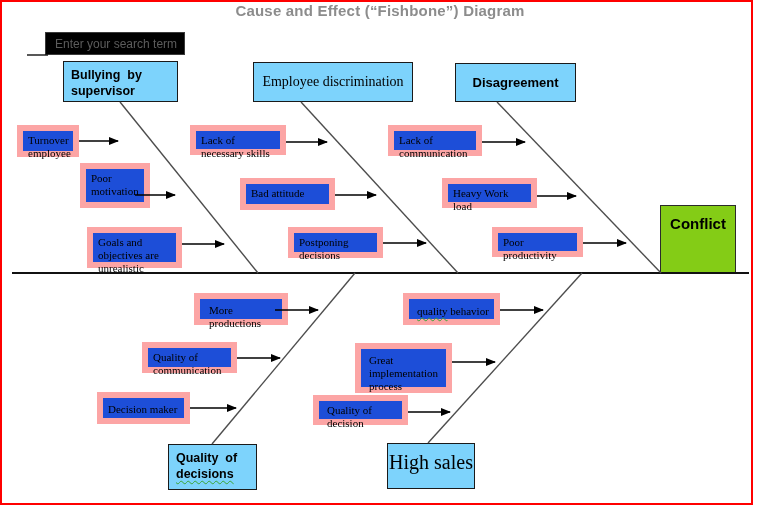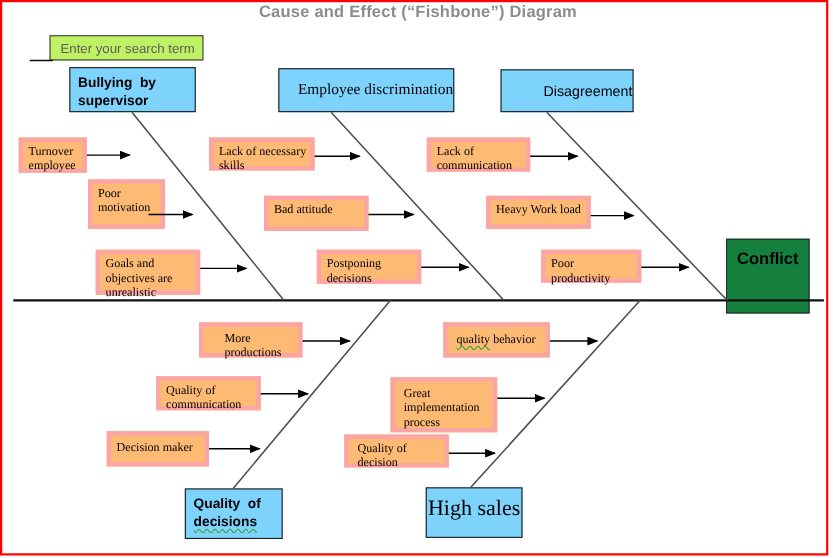--- a/index.html
+++ b/index.html
@@ -10,40 +10,40 @@
   .frame{
     position:absolute;left:0;top:0;width:749px;height:501px;
     border:2px solid #ff0000;pointer-events:none;
   }
   .title{
     position:absolute;left:0;top:2px;width:760px;text-align:center;
     font-size:15px;font-weight:bold;color:#8c8c8c;letter-spacing:.2px;
   }
   .search{
     position:absolute;left:45px;top:32px;width:140px;height:23px;
-    border:1px solid #3a3a3a;background:#bef264;box-sizing:border-box;
+    border:1px solid #3a3a3a;background:#000000;box-sizing:border-box;
     font-family:"Liberation Sans",sans-serif;font-size:12px;color:#5c5c5c;
     padding:0 0 0 9px;outline:none;
   }
   .box{position:absolute;box-sizing:border-box;z-index:1;}
   .cause{
-    background:#fdba74;border:4px solid #fca5a5;
+    background:#1d4ed8;border:6px solid #fca5a5;
     font-family:"Liberation Serif",serif;font-size:11px;line-height:13px;color:#000;
     padding:3px 3px 0 5px;
   }
   .cause .t, .cat .t{white-space:pre-wrap;}
   .cat{
     background:#7dd3fc;border:1px solid #1a1a1a;color:#000;
   }
   .cat-bold{font-weight:bold;font-size:12.5px;line-height:16px;padding:5px 2px 0 7px;}
   .cat-serif{font-family:"Liberation Serif",serif;font-size:14px;}
-  .center-flex{display:flex;align-items:center;justify-content:flex-end;text-align:center;}
+  .center-flex{display:flex;align-items:center;justify-content:center;text-align:center;}
   .effect{
-    background:#15803d;border:1px solid #2b2b2b;
-    font-weight:bold;font-size:15px;text-align:center;padding-top:9px;margin-top:12px;
+    background:#84cc16;border:1px solid #2b2b2b;
+    font-weight:bold;font-size:15px;text-align:center;padding-top:9px;
   }
   .wavy{
     text-decoration:underline;text-decoration-style:wavy;
     text-decoration-color:#3aa335;text-decoration-thickness:1px;
     text-underline-offset:2px;text-decoration-skip-ink:none;text-align:center;
   }
   svg.lines{position:absolute;left:0;top:0;z-index:2;pointer-events:none;}
 </style>
 </head>
 <body>
@@ -90,21 +90,21 @@
 
   <div class="box cat cat-bold" style="left:63px;top:61px;width:115px;height:41px">
     <span class="t">Bullying  by
 supervisor</span>
   </div>
 
   <div class="box cat cat-serif center-flex" style="left:253px;top:62px;width:160px;height:40px">
     <span class="t">Employee discrimination</span>
   </div>
 
-  <div class="box cat center-flex" style="left:455px;top:63px;width:121px;height:39px;font-weight:normal;font-size:13px">
+  <div class="box cat center-flex" style="left:455px;top:63px;width:121px;height:39px;font-weight:bold;font-size:13px">
     <span class="t">Disagreement</span>
   </div>
 
   <div class="box cat cat-bold" style="left:168px;top:444px;width:89px;height:46px">
     <span class="t">Quality  of</span><br>
     <span class="t wavy">decisions</span>
   </div>
 
   <div class="box cat cat-serif" style="left:387px;top:443px;width:88px;height:46px;font-size:20px;text-align:center;padding-top:7px">
     <span class="t">High sales</span>
@@ -143,21 +143,21 @@
   </div>
 
   <div class="box cause" style="left:442px;top:178px;width:95px;height:30px">
     <span class="t">Heavy Work load</span>
   </div>
 
   <div class="box cause" style="left:492px;top:227px;width:91px;height:30px">
     <span class="t">Poor productivity</span>
   </div>
 
-  <div class="box cause" style="left:181px;top:293px;width:94px;height:32px;padding-left:19px;padding-top:5px">
+  <div class="box cause" style="left:194px;top:293px;width:94px;height:32px;padding-left:9px;padding-top:5px">
     <span class="t">More productions</span>
   </div>
 
   <div class="box cause" style="left:142px;top:342px;width:95px;height:31px">
     <span class="t">Quality of communication</span>
   </div>
 
   <div class="box cause" style="left:97px;top:392px;width:93px;height:32px;padding-top:5px">
     <span class="t">Decision maker</span>
   </div>

